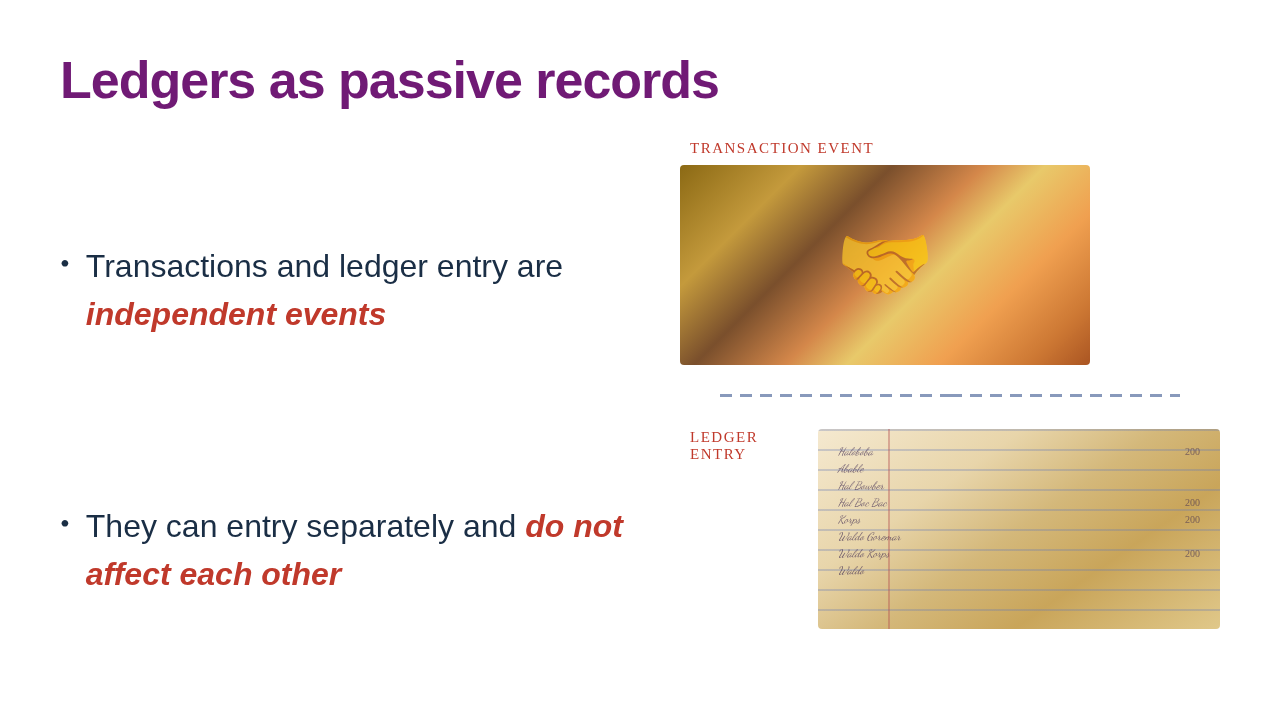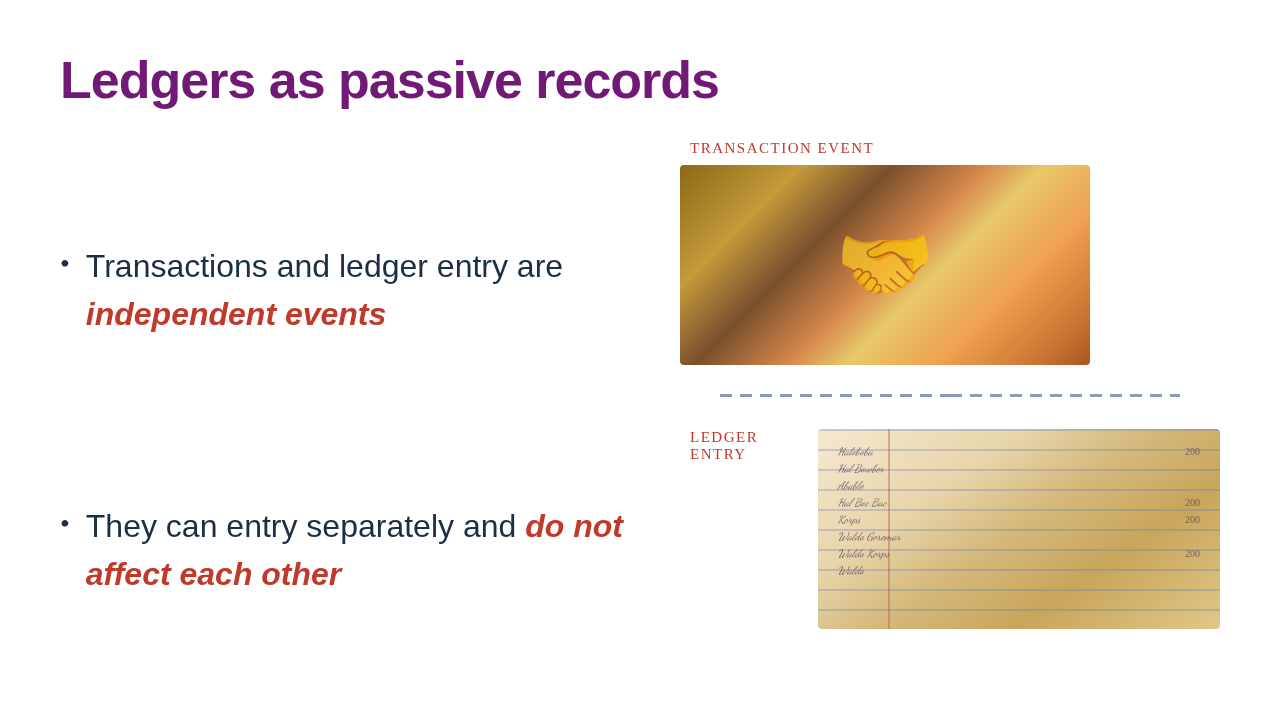--- a/index.html
+++ b/index.html
@@ -292,24 +292,24 @@
       <div class="bottom-section">
         <span class="section-label">LEDGER ENTRY</span>
         <div class="image-box">
           <div class="image-ledger">
             <div class="ledger-lines">
               <div class="ledger-line">
                 <span class="ledger-line-text">Haloboba</span>
                 <span class="ledger-line-number">200</span>
               </div>
               <div class="ledger-line">
+                <span class="ledger-line-text">Abable</span>
+              </div>
+              <div class="ledger-line">
                 <span class="ledger-line-text">Hal Bowber</span>
-              </div>
-              <div class="ledger-line">
-                <span class="ledger-line-text">Abable</span>
               </div>
               <div class="ledger-line">
                 <span class="ledger-line-text">Hal Boc Bac</span>
                 <span class="ledger-line-number">200</span>
               </div>
               <div class="ledger-line">
                 <span class="ledger-line-text">Korps</span>
                 <span class="ledger-line-number">200</span>
               </div>
               <div class="ledger-line">

